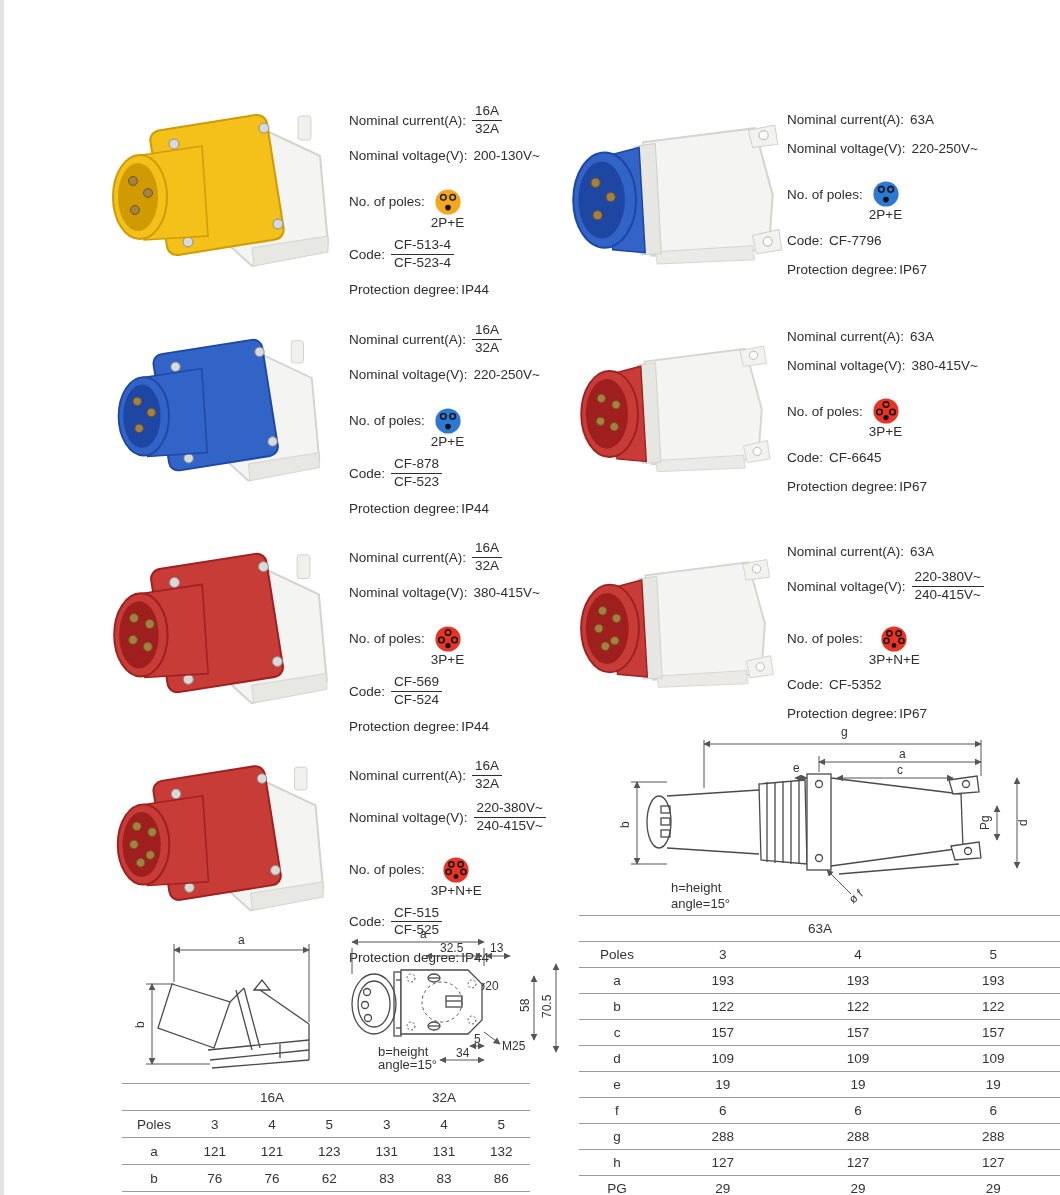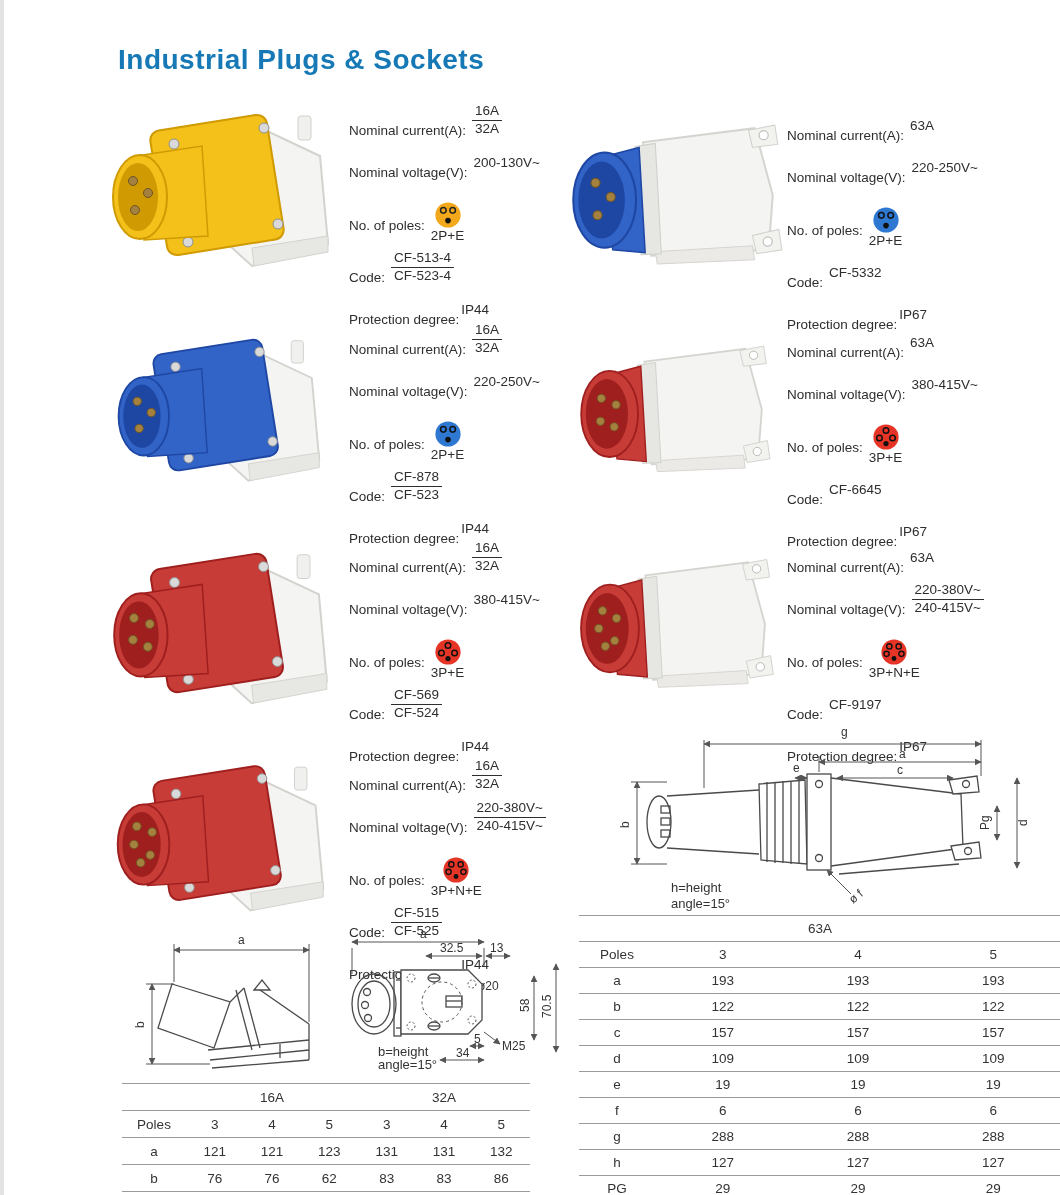--- a/index.html
+++ b/index.html
@@ -11,21 +11,21 @@
   }
   .abs{position:absolute;}
   .page-title{
     position:absolute;left:114px;top:44px;margin:0;
     font-size:28px;font-weight:600;letter-spacing:.5px;color:#1679b6;
   }
   
   .specs{position:absolute;display:flex;flex-direction:column;gap:7px;
          font-size:13.5px;color:#2e2e2e;width:230px;}
   .spec-line{display:flex;align-items:center;min-height:22px;white-space:nowrap;}
-  .lbl{margin-right:6px;margin-top:20px;}
+  .lbl{margin-right:6px;}
   .val{}
   .frac{display:inline-flex;flex-direction:column;text-align:center;line-height:1.25;}
   .frac .ft{border-bottom:1.5px solid #2e2e2e;padding:0 3px;}
   .frac .fb{padding:0 3px;}
   .pole-wrap{display:inline-flex;flex-direction:column;align-items:center;margin-top:14px;}
   .pole-cap{margin-top:-1px;}
   .pole-icon{width:28px;height:28px;display:block;}
   .tight .lbl{margin-right:2px;}
   
   .accent-yellow{--ac:#f3c11a;--ac-dark:#cf9a02;}
@@ -47,21 +47,20 @@
   .t-row-l{grid-template-columns:64px repeat(6,1fr);height:26px;}
   .t-row-r{grid-template-columns:76px repeat(3,1fr);height:25px;}
   .t-group{font-size:13.5px;}
   .gl1{grid-column:2/5;} .gl2{grid-column:5/8;} .gr{grid-column:1/5;}
 </style>
 </head>
 <body>
 
 <div class="page">
 
-  <h1 class="page-title">Industrial Plugs &amp; Sockets</h1>
 
   <svg width="0" height="0" style="position:absolute" aria-hidden="true">
     <defs>
       <g id="wall-plug">
         <polygon points="150,28 218,60 226,148 150,170 128,150" fill="#f4f4f2" stroke="#d2d2ce" stroke-width="2"></polygon>
         <polygon points="150,152 226,140 226,156 152,170" fill="#e7e7e3" stroke="#d2d2ce"></polygon>
         <rect x="196" y="20" width="13" height="24" rx="3" fill="#f0f0ee" stroke="#d0d0cc"></rect>
         <rect x="56" y="26" width="118" height="126" rx="10" transform="rotate(-9 115 89)" fill="var(--ac)" stroke="var(--ac-dark)" stroke-width="2"></rect>
         <circle cx="72" cy="48" r="5" fill="#d9d9d9" stroke="#8f8f8f"></circle>
         <circle cx="162" cy="32" r="5" fill="#d9d9d9" stroke="#8f8f8f"></circle>
@@ -208,21 +207,21 @@
             <circle cx="15" cy="15" r="13.5" fill="var(--pc)"></circle>
             <circle cx="10" cy="10" r="3" fill="none" stroke="#111" stroke-width="1.6"></circle>
             <circle cx="20" cy="10" r="3" fill="none" stroke="#111" stroke-width="1.6"></circle>
             <circle cx="15" cy="21" r="3" fill="#111"></circle>
           </svg>
         <span class="pole-cap">2P+E</span>
       </span>
     </div>
     <div class="spec-line">
       <span class="lbl">Code:</span>
-      <span class="val">CF-5332</span>
+      <span class="val">CF-7796</span>
     </div>
     <div class="spec-line tight">
       <span class="lbl">Protection degree:</span>
       <span class="val">IP67</span>
     </div>
   </div>
 
   <div class="specs" style="left:345px;top:322px">
     <div class="spec-line">
       <span class="lbl">Nominal current(A):</span>
@@ -351,21 +350,21 @@
             <circle cx="20" cy="9" r="2.8" fill="none" stroke="#111" stroke-width="1.5"></circle>
             <circle cx="7" cy="17" r="2.8" fill="none" stroke="#111" stroke-width="1.5"></circle>
             <circle cx="23" cy="17" r="2.8" fill="none" stroke="#111" stroke-width="1.5"></circle>
             <circle cx="15" cy="22" r="2.6" fill="#111"></circle>
           </svg>
         <span class="pole-cap">3P+N+E</span>
       </span>
     </div>
     <div class="spec-line">
       <span class="lbl">Code:</span>
-      <span class="val">CF-9197</span>
+      <span class="val">CF-5352</span>
     </div>
     <div class="spec-line tight">
       <span class="lbl">Protection degree:</span>
       <span class="val">IP67</span>
     </div>
   </div>
 
   <div class="specs" style="left:345px;top:758px">
     <div class="spec-line">
       <span class="lbl">Nominal current(A):</span>

